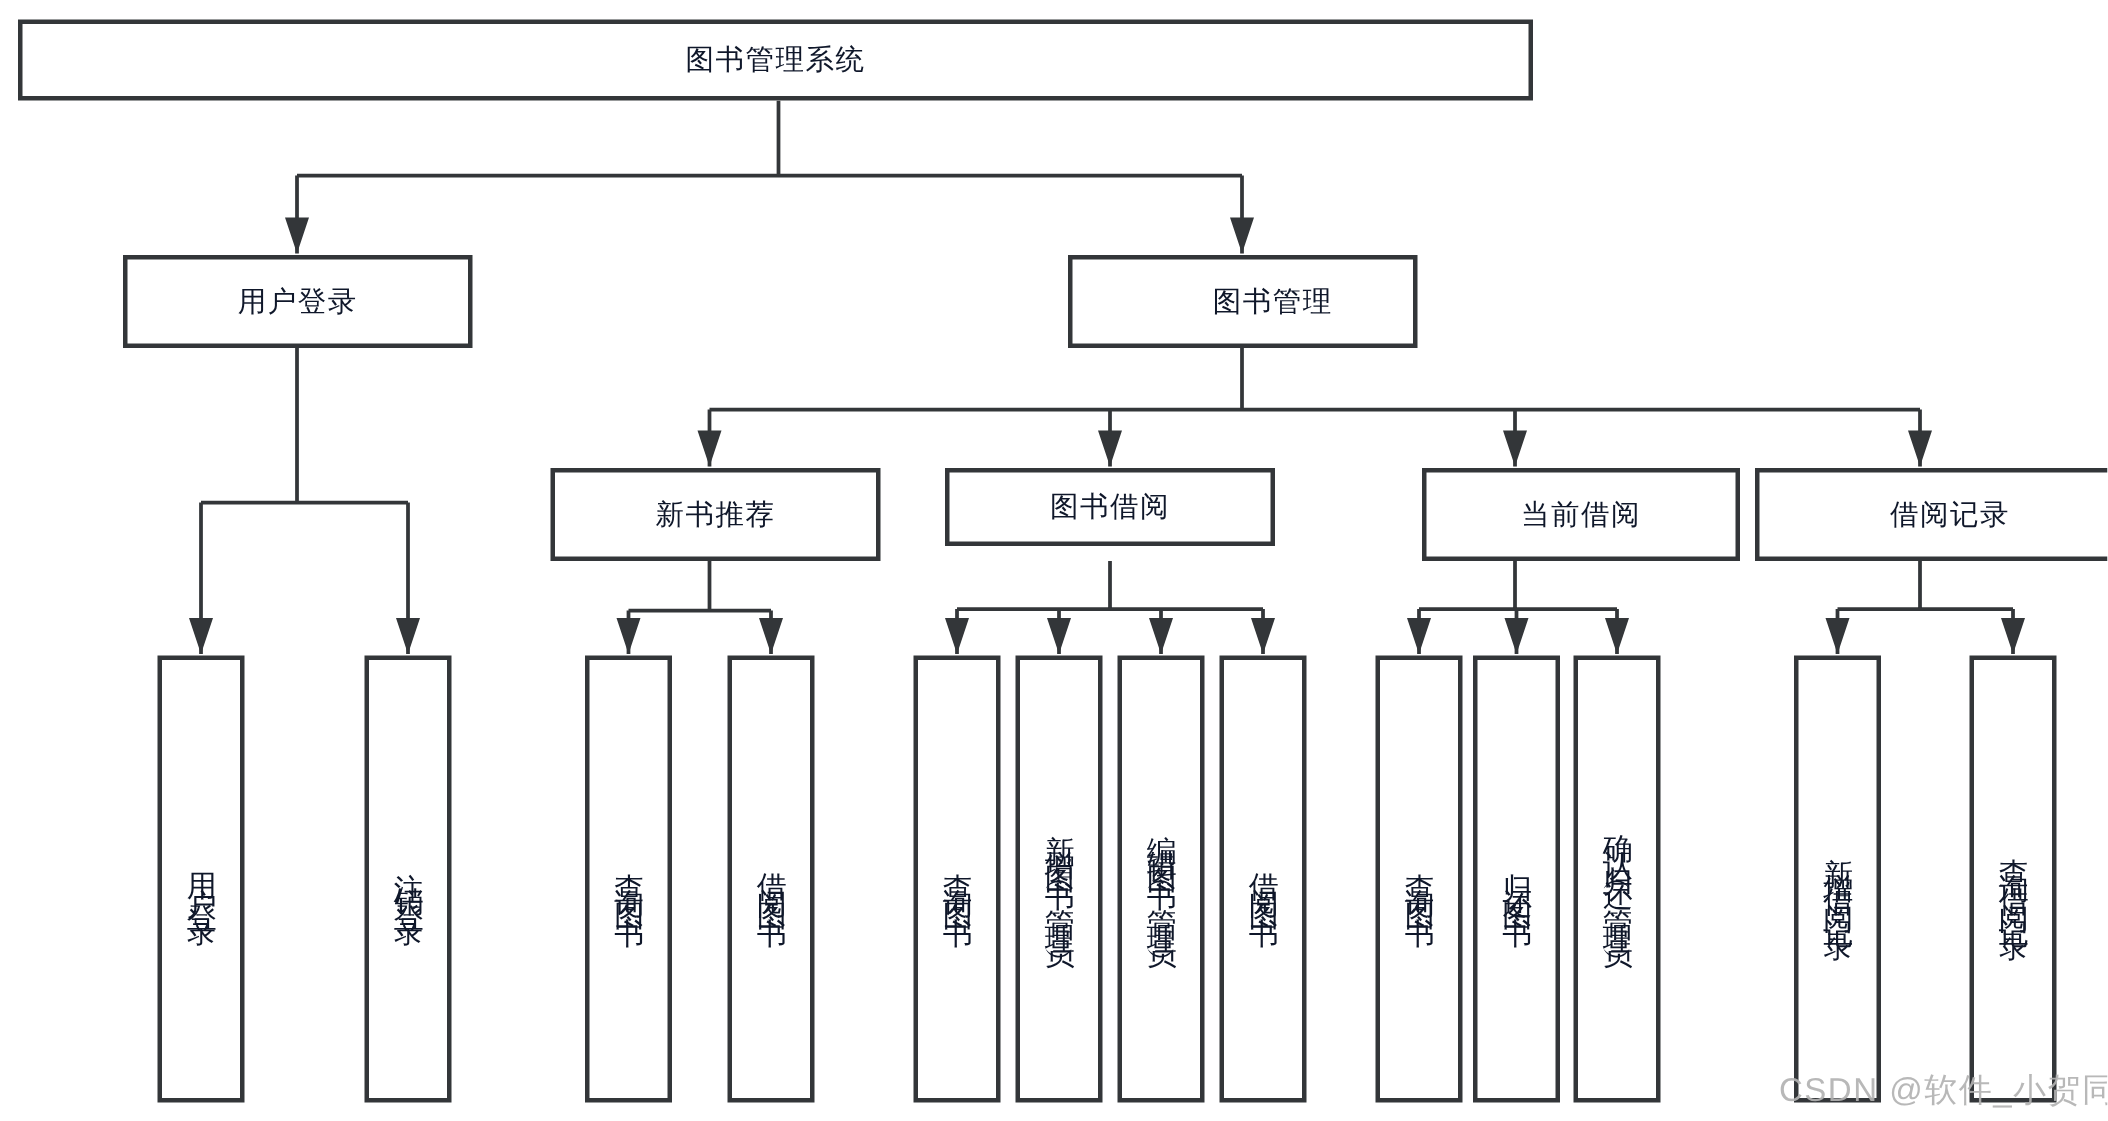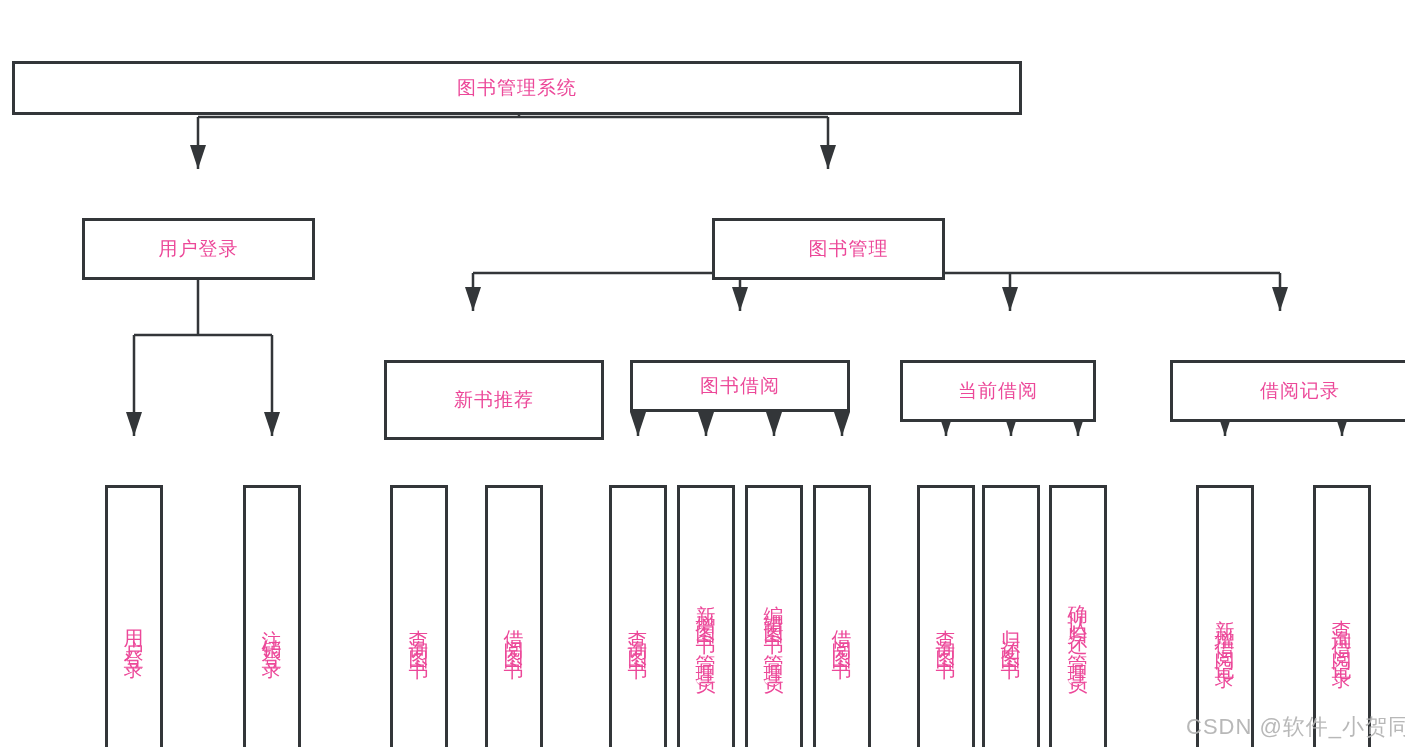--- a/index.html
+++ b/index.html
@@ -18,23 +18,22 @@
     z-index: 1;
   }
   .node {
     position: absolute;
     box-sizing: border-box;
     background: #ffffff;
     border: 3px solid #333639;
     display: flex;
     align-items: center;
     justify-content: center;
-    color: #ec4899;
+    color: #0f172a;
     z-index: 2;
-    margin-top: 48px;
   }
   .h-node .lbl {
     font-size: 19px;
     letter-spacing: 1px;
     white-space: nowrap;
   }
   .v-node .lbl {
     writing-mode: vertical-rl;
     text-orientation: mixed;
     font-size: 20px;
@@ -83,27 +82,27 @@
     <span class="lbl">图书管理系统</span>
   </div>
 
   <div class="node h-node" style="left:82px; top:170px; width:233px; height:62px;">
     <span class="lbl">用户登录</span>
   </div>
   <div class="node h-node" style="left:712px; top:170px; width:233px; height:62px;padding-left:40px;">
     <span class="lbl">图书管理</span>
   </div>
 
-  <div class="node h-node" style="left:384px; top:312px; width:220px; height:80px;">
+  <div class="node h-node" style="left:367px; top:312px; width:220px; height:62px;">
     <span class="lbl">新书推荐</span>
   </div>
   <div class="node h-node" style="left:630px; top:312px; width:220px; height:52px;">
     <span class="lbl">图书借阅</span>
   </div>
-  <div class="node h-node" style="left:900px; top:312px; width:196px; height:62px;">
+  <div class="node h-node" style="left:948px; top:312px; width:212px; height:62px;">
     <span class="lbl">当前借阅</span>
   </div>
   <div class="node h-node" style="left:1170px; top:312px; width:260px; height:62px;">
     <span class="lbl">借阅记录</span>
   </div>
 
   <div class="node v-node" style="left:105px; top:437px; width:58px; height:298px;">
     <span class="lbl">用户登录</span>
   </div>
   <div class="node v-node" style="left:243px; top:437px; width:58px; height:298px;">

